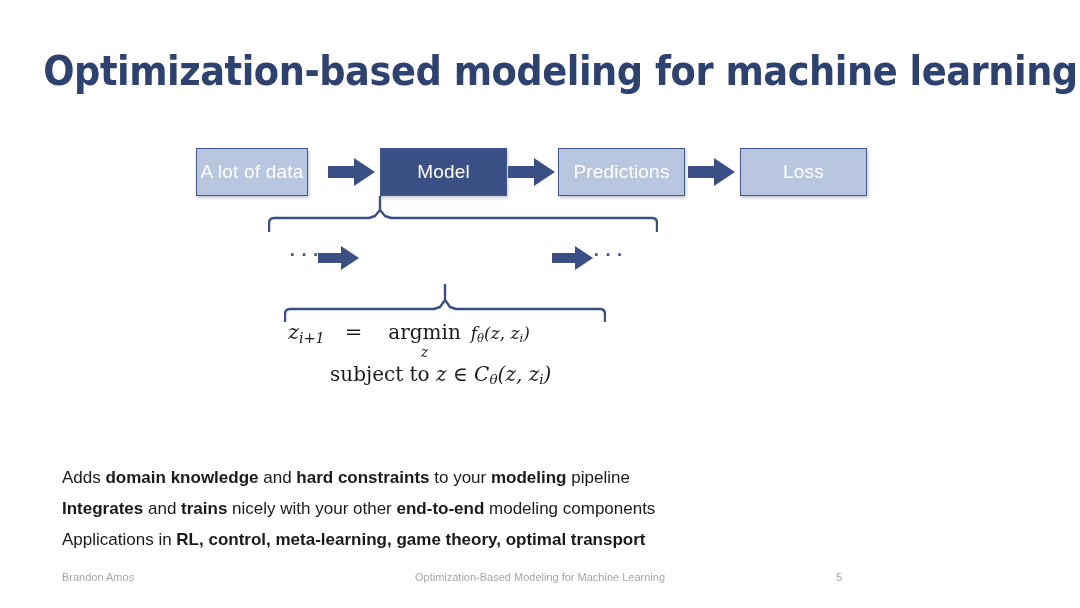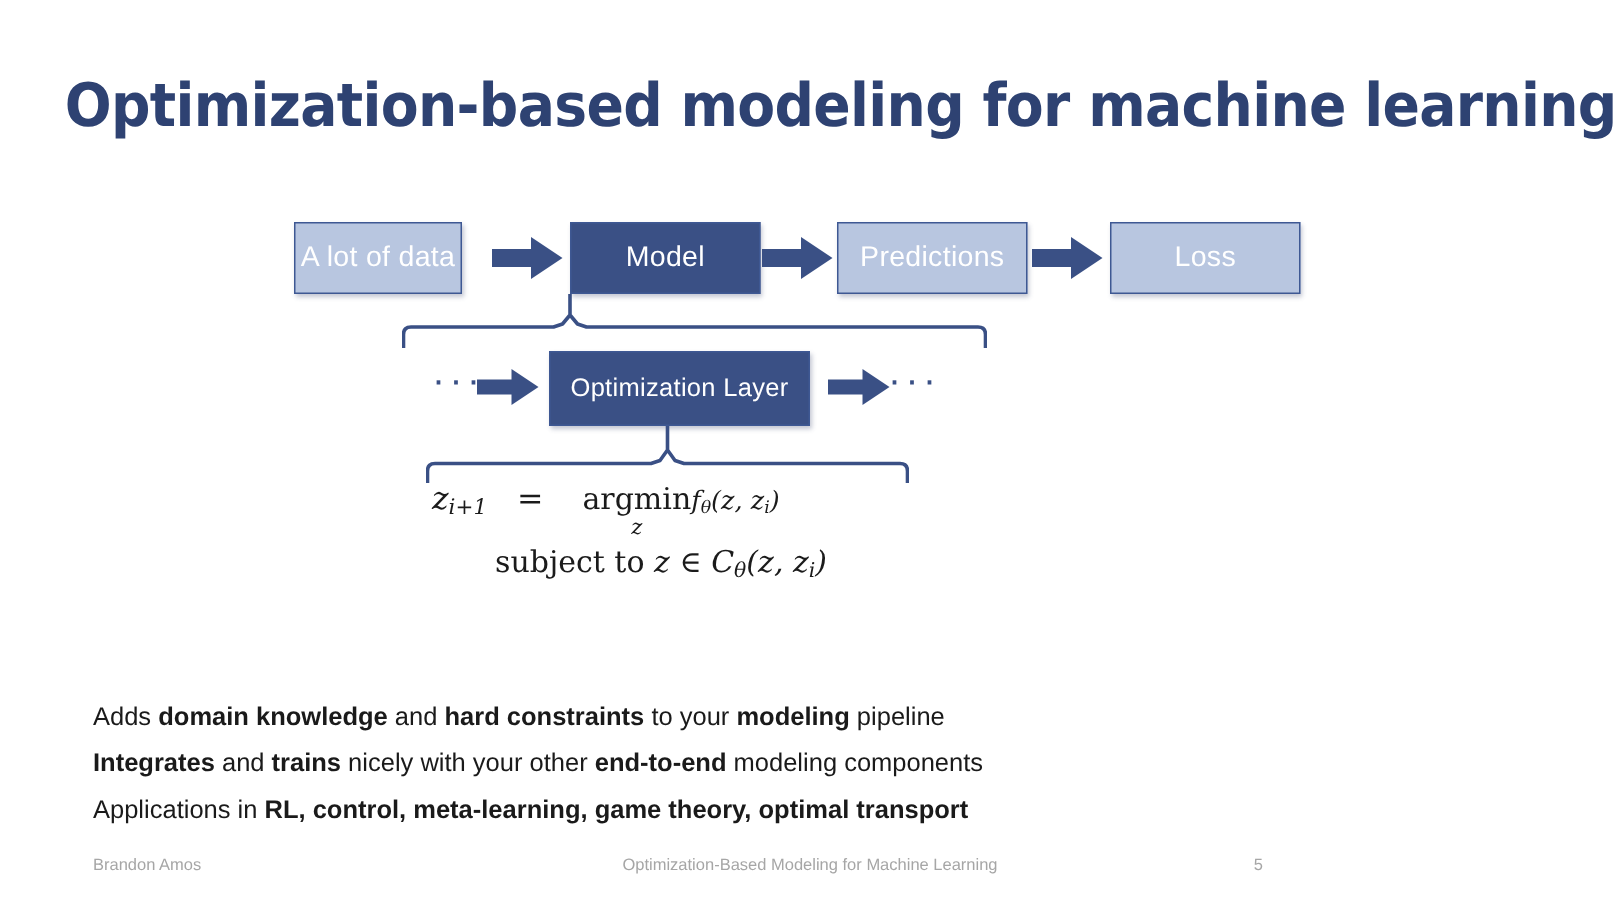--- a/index.html
+++ b/index.html
@@ -129,20 +129,21 @@
     margin-right: 20px;
   }
   .formula .eq {
     font-size: 21px;
     margin-right: 26px;
   }
   .formula .argmin-wrap {
     position: relative;
     display: inline-block;
     text-align: center;
+    margin-right: 10px;
   }
   .formula .argmin {
     font-size: 20px;
     display: block;
   }
   .formula .under {
     font-size: 14px;
     font-style: italic;
     display: block;
     line-height: 1;
@@ -232,23 +233,20 @@
     <svg id="brace-top" class="brace" viewBox="0 0 390 36">
       <path d="M112 0 L112 14 M112 14 L117 20 L123 22 L384 22 Q389 22 389 27 L389 36
                M112 14 L107 20 L101 22 L6 22 Q1 22 1 27 L1 36" fill="none" stroke="#3A5085" stroke-width="2.4" stroke-linecap="round" stroke-linejoin="round"></path>
     </svg>
 
     <div class="dots" id="dots-left">···</div>
     <svg class="arrow" id="arrow-4" viewBox="0 0 42 26">
       <polygon points="0,8 23,8 23,1 41,13 23,25 23,18 0,18" fill="#3A5085"></polygon>
     </svg>
 
-    <div class="node dark" id="node-optlayer">
-      <span>Optimization Layer</span>
-    </div>
 
     <svg class="arrow" id="arrow-5" viewBox="0 0 42 26">
       <polygon points="0,8 23,8 23,1 41,13 23,25 23,18 0,18" fill="#3A5085"></polygon>
     </svg>
     <div class="dots" id="dots-right">···</div>
 
     <svg id="brace-bottom" class="brace" viewBox="0 0 322 38">
       <path d="M161 0 L161 16 M161 16 L166 23 L172 25 L316 25 Q321 25 321 30 L321 38
                M161 16 L156 23 L150 25 L6 25 Q1 25 1 30 L1 38" fill="none" stroke="#3A5085" stroke-width="2.4" stroke-linecap="round" stroke-linejoin="round"></path>
     </svg>

